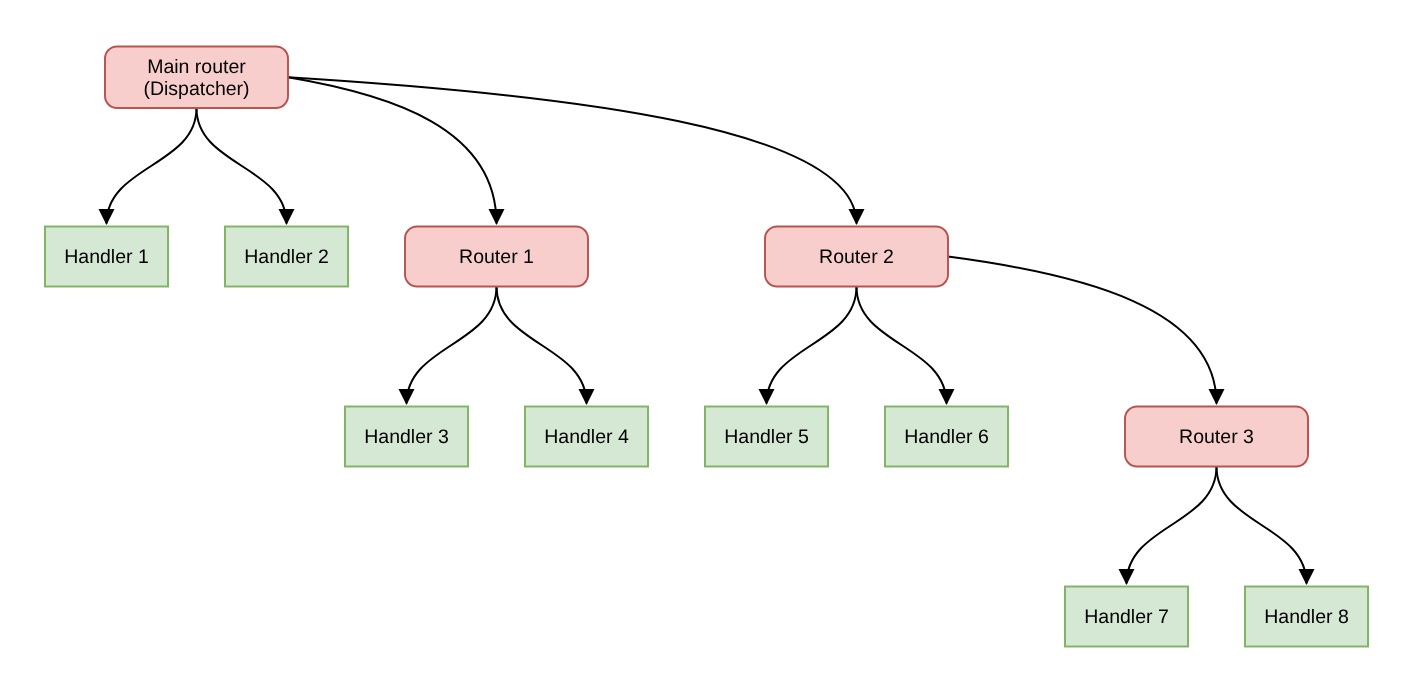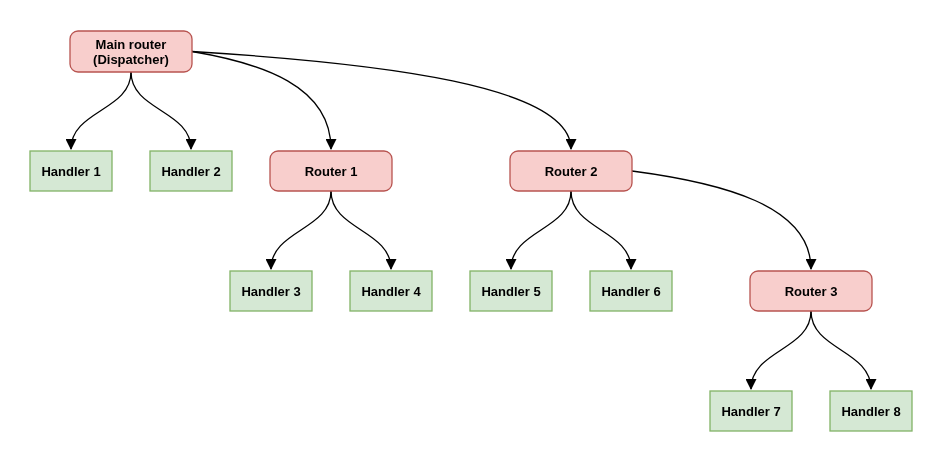--- a/index.html
+++ b/index.html
@@ -7,21 +7,20 @@
     padding: 0;
     background: #ffffff;
   }
   .canvas-wrap {
     position: relative;
     width: 941px;
     height: 461px;
     background: #ffffff;
     overflow: hidden;
     font-family: "Liberation Sans", sans-serif;
-    font-weight: bold;
   }
   svg text {
     font-family: "Liberation Sans", sans-serif;
     font-size: 13px;
   }
 </style>
 </head>
 <body>
 
 <div class="canvas-wrap">

